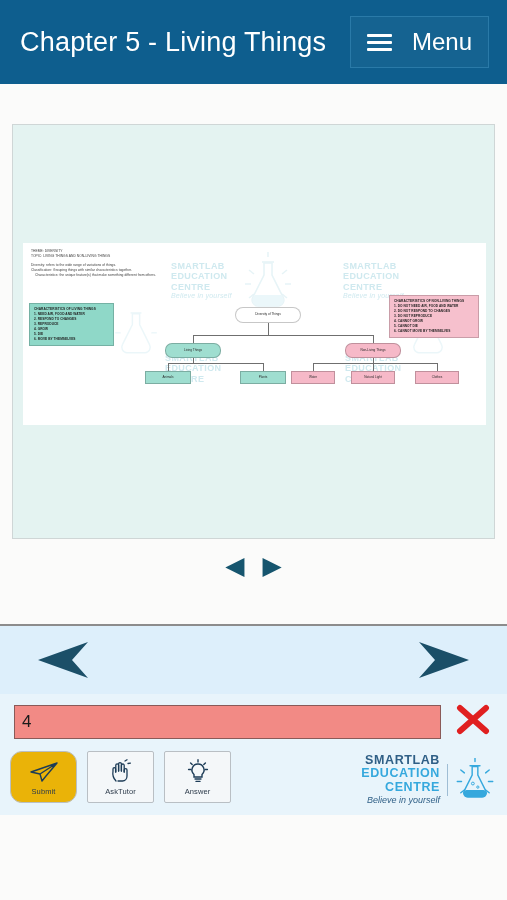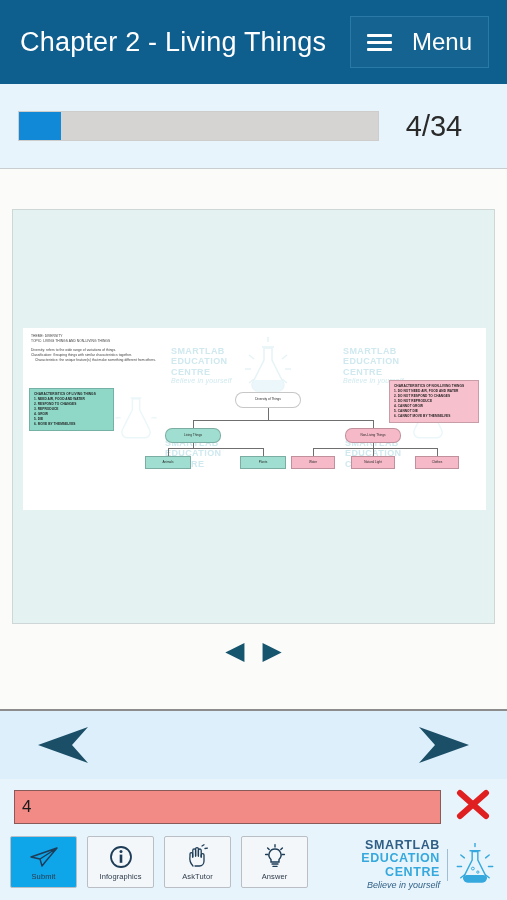--- a/index.html
+++ b/index.html
@@ -124,58 +124,52 @@
   
   .toolbar {
     height: 66px; background: #e8f4fb;
     display: flex; align-items: flex-start; padding: 2px 8px 0 10px; gap: 10px;
   }
   .tool-btn {
     width: 67px; height: 52px; border: 1px solid #b9bfc4; background: #f4f7f9;
     display: flex; flex-direction: column; align-items: center; justify-content: center;
     gap: 2px; cursor: pointer; border-radius: 2px;
   }
-  .tool-btn.active { background: #0ea5e9; }
+  .tool-btn.active { background: #eab308; border-radius: 12px; }
   .tool-label { font-size: 7.5px; color: #2c3a4a; letter-spacing: .1px; }
   .tool-ico { height: 26px; display: flex; align-items: center; justify-content: center; }
 
   .brand {
     margin-left: auto; display: flex; align-items: center; gap: 7px;
     padding-right: 4px; padding-top: 3px;
   }
   .brand-text { text-align: right; line-height: 1.06; }
   .b1 { font-size: 12.5px; font-weight: 700; color: #2f5f86; letter-spacing: .6px; }
   .b2 { font-size: 12.5px; font-weight: 700; color: #35a8dd; letter-spacing: .6px; }
   .b3 { font-size: 12.5px; font-weight: 700; color: #35a8dd; letter-spacing: .6px; }
   .b4 { font-size: 9px; font-style: italic; color: #2f5f86; margin-top: 2px; }
   .brand-div { width: 1px; height: 32px; background: #9fbdd4; }
 </style>
 </head>
 <body>
 
 <div class="app">
 
   <div class="header">
-    <div class="header-title">Chapter 2 - Living Things</div>
+    <div class="header-title">Chapter 5 - Living Things</div>
     <div class="menu-btn">
       <span class="hamburger">
         <span></span>
           <span></span>
           <span></span>
       </span>
       <span class="menu-label">Menu</span>
     </div>
   </div>
 
-  <div class="progress-band">
-    <div class="progress-track">
-      <div class="progress-fill" id="pfill" style="width: 11.8%; background: rgb(17, 137, 214);"></div>
-    </div>
-    <div class="page-counter">4/34</div>
-  </div>
 
   <div class="viewer">
     <div class="image-frame">
 
       <div class="slide">
 
         <div class="wm" style="left:148px; top:18px;">
           <div class="wm-txt"><span>SMARTLAB</span></div>
           <div class="wm-txt l2"><span>EDUCATION</span></div>
           <div class="wm-txt l2"><span>CENTRE</span></div>
@@ -316,30 +310,20 @@
 
     <div class="tool-btn active">
       <span class="tool-ico">
         <svg width="30" height="22" viewBox="0 0 30 22">
           <path d="M28 2 L2 11 L11 13 L28 2 Z M11 13 L13 20 L17 15 L28 2 Z" fill="none" stroke="#1d3c57" stroke-width="1.4" stroke-linejoin="round"></path>
         </svg>
       </span>
       <span class="tool-label">Submit</span>
     </div>
 
-    <div class="tool-btn">
-      <span class="tool-ico">
-        <svg width="24" height="24" viewBox="0 0 24 24">
-          <circle cx="12" cy="12" r="10" fill="none" stroke="#1d3c57" stroke-width="1.8"></circle>
-          <circle cx="12" cy="6.6" r="1.5" fill="#1d3c57"></circle>
-          <rect x="10.7" y="9.6" width="2.6" height="8.2" fill="#1d3c57"></rect>
-        </svg>
-      </span>
-      <span class="tool-label">Infographics</span>
-    </div>
 
     <div class="tool-btn">
       <span class="tool-ico">
         <svg width="24" height="26" viewBox="0 0 24 26">
           <g stroke="#1d3c57" stroke-width="1.3" fill="none" stroke-linecap="round">
             <path d="M7 22 C4 19 3.5 15 4 12 v-2 a1.3 1.3 0 0 1 2.6 0 v3"></path>
             <path d="M6.8 13 V6.2 a1.4 1.4 0 0 1 2.8 0 V12"></path>
             <path d="M9.6 12 V5 a1.4 1.4 0 0 1 2.8 0 v7"></path>
             <path d="M12.4 12 V6.4 a1.4 1.4 0 0 1 2.8 0 V13"></path>
             <path d="M15.2 13 v-2 a1.4 1.4 0 0 1 2.8 0 v6 c0 3-2 5-4.5 5 H9"></path>

